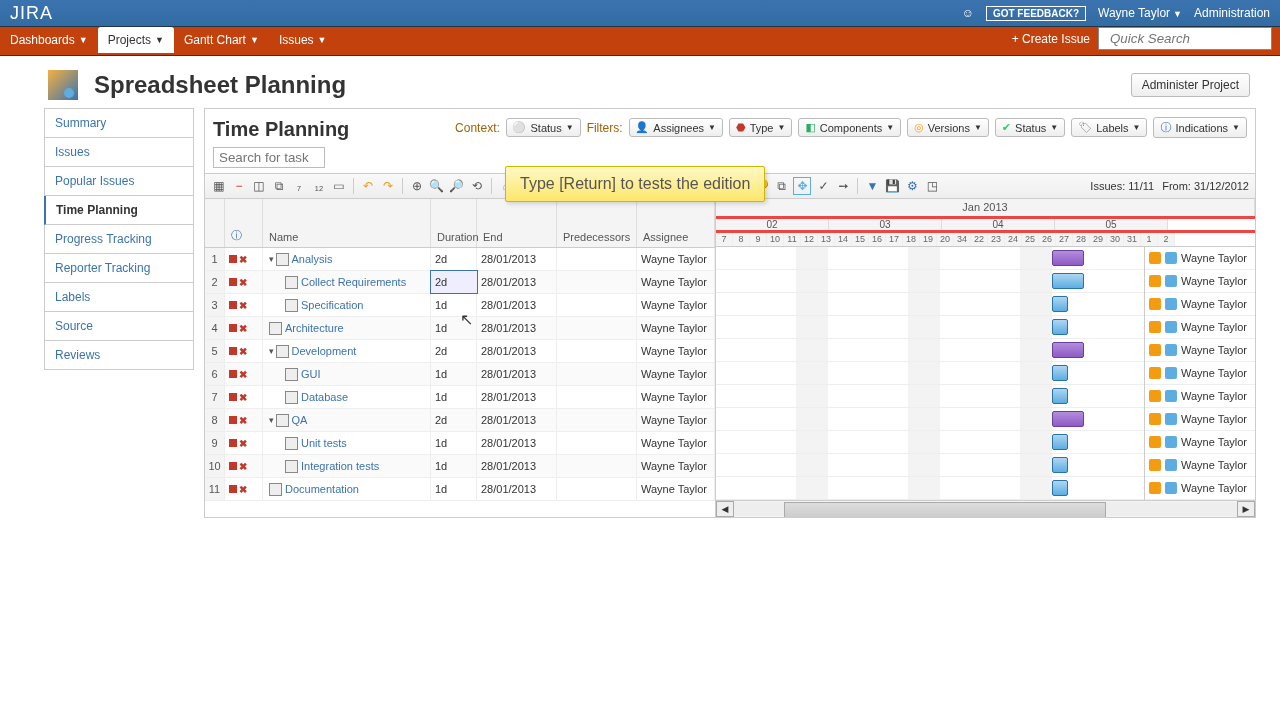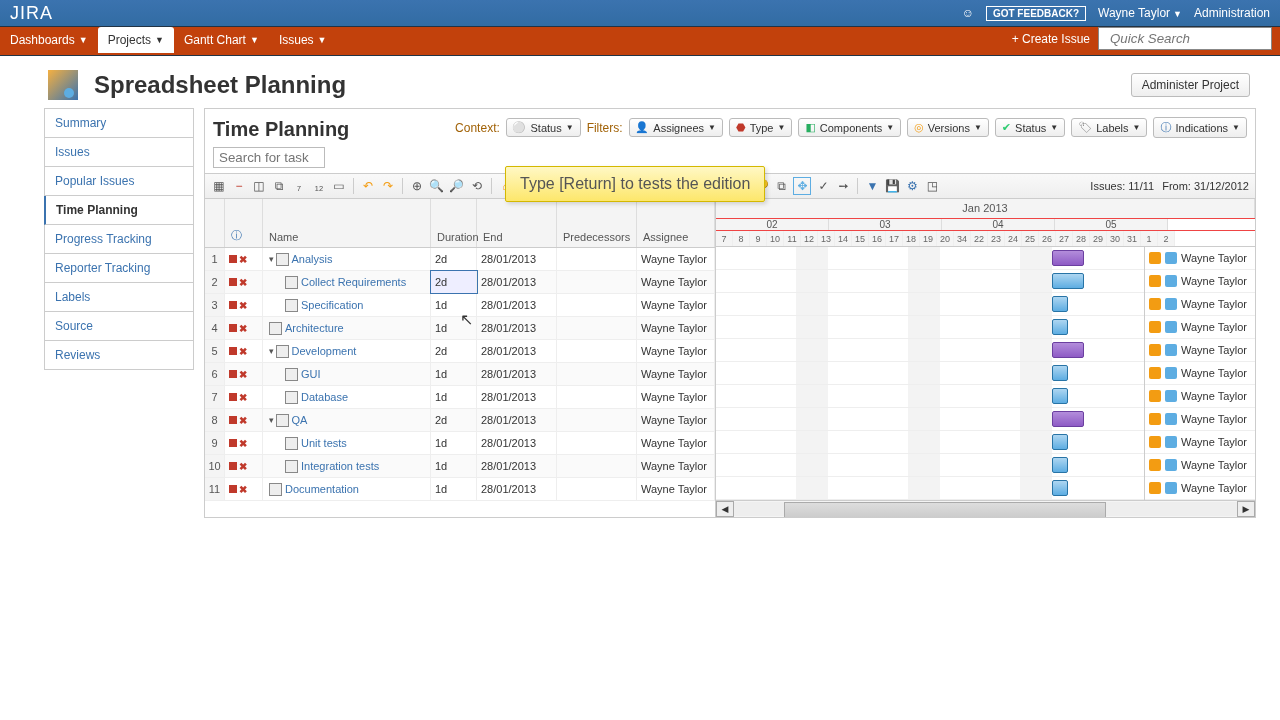--- a/index.html
+++ b/index.html
@@ -56,21 +56,21 @@
 .row .name{width:168px;color:#3b73af}
 .row .dur{width:46px}
 .row .end{width:80px}
 .row .pred{width:80px}
 .row .assg{width:78px}
 .tri{color:#555;font-size:9px;margin-right:2px}
 .doc-ico{width:11px;height:11px;border:1px solid #888;background:#eee;margin-right:3px;display:inline-block}
 .red-x{color:#c0392b;font-size:10px;font-weight:bold}
 .red-flag{width:8px;height:8px;background:#c0392b;display:inline-block}
 .timeline-header{height:48px;display:flex;flex-direction:column}
-.tl-month{height:20px;border-bottom:1px solid #ef4444;display:flex}
+.tl-month{height:20px;border-bottom:3px solid #ef4444;display:flex}
 .tl-month-cell{border-right:1px solid #ddd;display:flex;align-items:center;justify-content:center;font-size:11px;color:#555;background:#f4f4f4}
 .tl-days{height:16px;display:flex;border-bottom:1px solid #ccc}
 .tl-day{width:16px;border-right:1px solid #eee;font-size:9px;display:flex;align-items:center;justify-content:center;color:#666;background:#f4f4f4}
 .tl-body{flex:1;position:relative}
 .tl-row{height:22px;border-bottom:1px solid #eee;position:relative;display:flex;align-items:center}
 .assignee-col{position:absolute;right:0;top:0;width:110px;background:#fff;border-left:1px solid #ccc}
 .assignee-row{height:22px;border-bottom:1px solid #eee;display:flex;align-items:center;gap:4px;padding:0 4px;font-size:11px}
 .person-ico{width:12px;height:12px;background:#f39c12;border-radius:2px}
 .person-ico2{width:12px;height:12px;background:#5dade2;border-radius:2px}
 .bar{position:absolute;height:14px;border-radius:2px}

